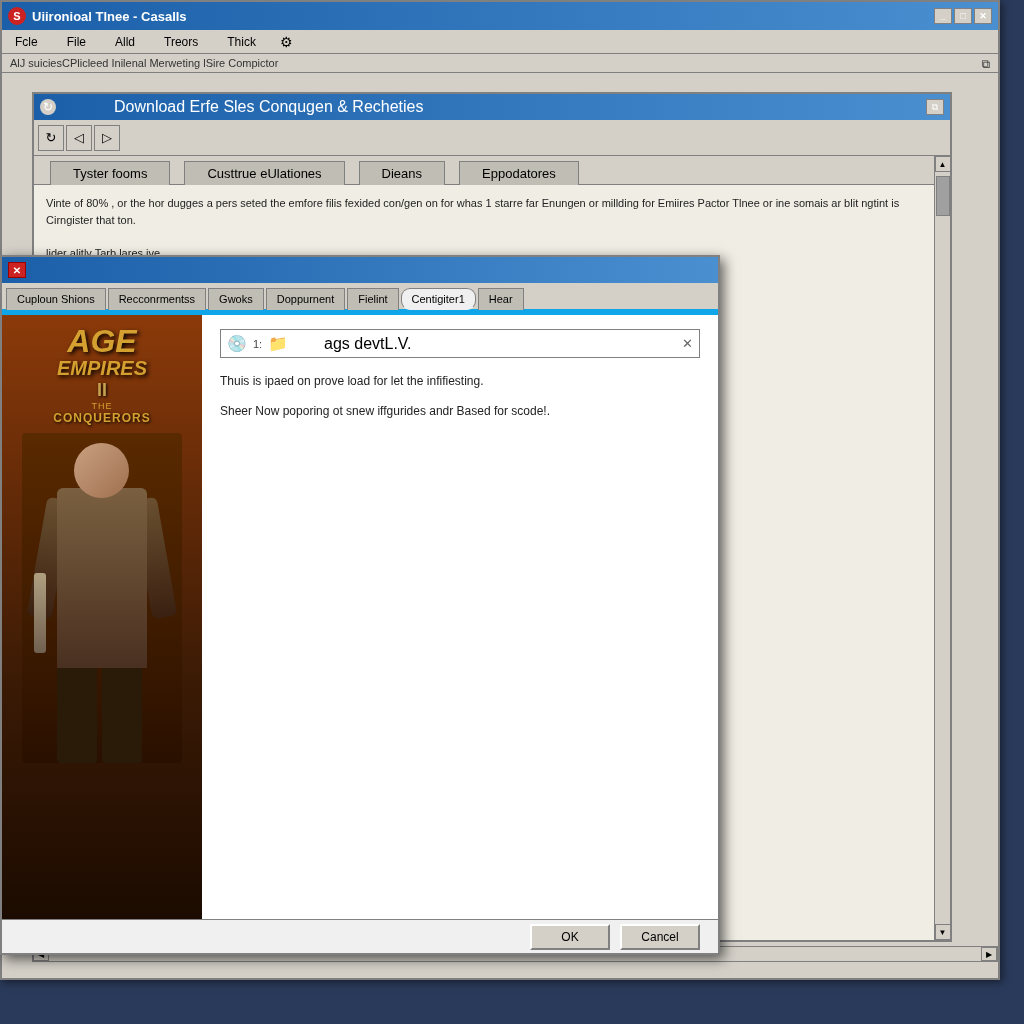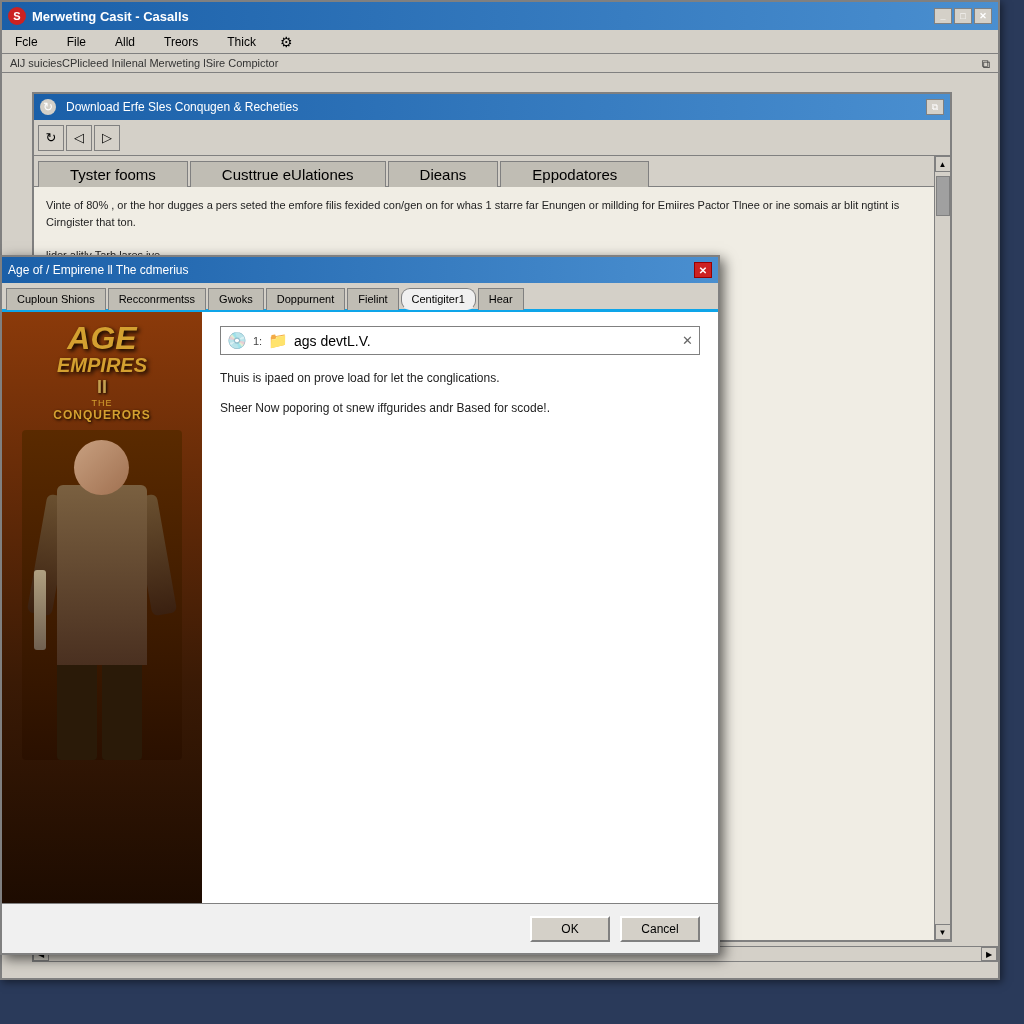--- a/index.html
+++ b/index.html
@@ -85,21 +85,21 @@
     .inner-titlebar {
       background: linear-gradient(to right, #1a5fa8, #4a8fd0);
       height: 26px;
       display: flex;
       align-items: center;
       padding: 0 6px;
       color: white;
       font-size: 12px;
       gap: 6px;
     }
-    .inner-titlebar-title { flex: 1; font-size: 12px; }
+    .inner-titlebar-title { flex: 1; font-size: 16px; margin-left: 48px; }
     .inner-controls { display: flex; gap: 2px; }
 
     .inner-toolbar {
       background: #d4d0c8;
       height: 36px;
       display: flex;
       align-items: center;
       padding: 2px 4px;
       border-bottom: 1px solid #808080;
       gap: 2px;
@@ -112,29 +112,30 @@
       cursor: pointer; font-size: 13px;
     }
 
     .inner-tabs {
       background: #d4d0c8;
       display: flex;
       padding: 4px 4px 0;
       border-bottom: 1px solid #808080;
     }
     .tab {
-      padding: 4px 31px;
+      padding: 4px 22px;
       background: #c0bdb4;
       border: 1px solid #808080;
       border-bottom: none;
       cursor: pointer;
-      font-size: 15px;
+      font-size: 13px;
       margin-right: 2px;
       position: relative;
       top: 1px;
+      margin-left: 12px;
     }
 
     .inner-content {
       padding: 10px 12px;
       font-size: 11px;
       line-height: 1.5;
       color: #222;
       background: #f0ede4;
       height: calc(100% - 100px);
       overflow-y: auto;
@@ -192,21 +193,21 @@
       color: white;
       font-size: 10px;
       display: flex; align-items: center; justify-content: center;
       cursor: pointer; font-weight: bold;
     }
 
     .dialog-tabs {
       background: #d4d0c8;
       display: flex;
       padding: 4px 4px 0;
-      border-bottom: 3px solid #0ea5e9;
+      border-bottom: 6px solid #0ea5e9;
     }
     .dialog-tab {
       padding: 4px 10px;
       background: #c0bdb4;
       border: 1px solid #808080;
       border-bottom: none;
       cursor: pointer;
       font-size: 11px;
       margin-right: 2px;
       position: relative; top: 1px;
@@ -276,41 +277,42 @@
     }
     .path-number {
       font-size: 11px;
       color: #444;
     }
     .path-folder-icon {
       font-size: 16px;
     }
     .path-text {
       flex: 1;
-      font-size: 14px;
+      font-size: 16px;
+      margin-left: 30px;
     }
     .path-clear-btn {
       background: none;
       border: none;
       font-size: 13px;
       cursor: pointer;
       color: #666;
     }
 
     .dialog-desc {
       font-size: 12px;
       color: #222;
       margin-bottom: 12px;
       line-height: 1.5;
     }
 
     .dialog-footer {
       position: absolute;
       bottom: 0; left: 0; right: 0;
-      height: 50px;
+      height: 34px;
       background: #f0f0f0;
       border-top: 1px solid #808080;
       display: flex;
       align-items: center;
       justify-content: flex-end;
       padding: 0 18px;
       gap: 10px;
     }
 
     .dialog-btn {
@@ -327,21 +329,21 @@
     .dialog-btn.primary {
       background: #d4d0c8;
     }
   </style>
 </head>
 <body>
 
 <div class="main-window">
   <div class="main-titlebar">
     <div class="main-titlebar-icon">S</div>
-    <span class="main-titlebar-title">Merweting Casit - Casalls</span>
+    <span class="main-titlebar-title">Uiironioal Tlnee - Casalls</span>
     <div class="main-titlebar-controls">
       <div class="titlebar-btn">_</div>
       <div class="titlebar-btn">□</div>
       <div class="titlebar-btn">✕</div>
     </div>
   </div>
 
   <div class="main-menubar">
     <span class="menu-item">Fcle</span>
     <span class="menu-item">File</span>
@@ -410,21 +412,20 @@
 
   <div style="position:absolute;bottom:16px;left:30px;right:0;height:16px;background:#d4d0c8;border:1px solid #808080;display:flex;align-items:center;">
     <div style="width:16px;height:14px;background:#d4d0c8;border:1px solid #808080;display:flex;align-items:center;justify-content:center;font-size:8px;">◀</div>
     <div style="flex:1;background:#d4d0c8;"></div>
     <div style="width:16px;height:14px;background:#d4d0c8;border:1px solid #808080;display:flex;align-items:center;justify-content:center;font-size:8px;">▶</div>
   </div>
 </div>
 
 <div class="dialog">
   <div class="dialog-titlebar">
-    <span class="dialog-titlebar-title">Age of / Empirene ll The cdmerius</span>
     <div class="dialog-close-btn">✕</div>
   </div>
 
   <div class="dialog-tabs">
     <div class="dialog-tab">
       <span>Cuploun Shions</span>
     </div>
     <div class="dialog-tab">
       <span>Recconrmentss</span>
     </div>
@@ -478,21 +479,21 @@
     <div class="dialog-main">
 
       <div class="install-path-row">
         <span class="path-icon">💿</span>
         <span class="path-number">1:</span>
         <span class="path-folder-icon">📁</span>
         <span class="path-text">ags devtL.V.</span>
         <button class="path-clear-btn">✕</button>
       </div>
 
-      <p class="dialog-desc">Thuis is ipaed on prove load for let the conglications.</p>
+      <p class="dialog-desc">Thuis is ipaed on prove load for let the infifiesting.</p>
       <p class="dialog-desc">Sheer Now poporing ot snew iffgurides andr Based for scode!.</p>
     </div>
   </div>
 
   <div class="dialog-footer">
     <button class="dialog-btn primary">OK</button>
     <button class="dialog-btn">Cancel</button>
   </div>
 </div>
 

